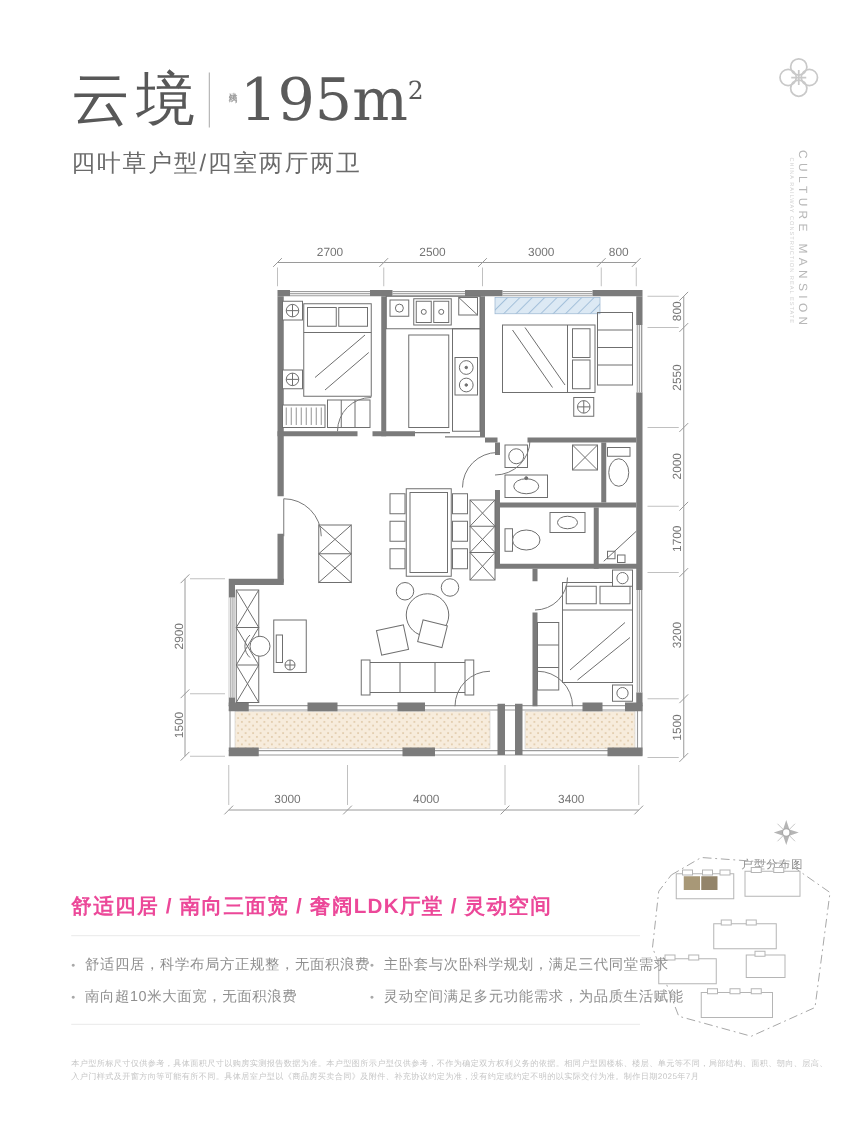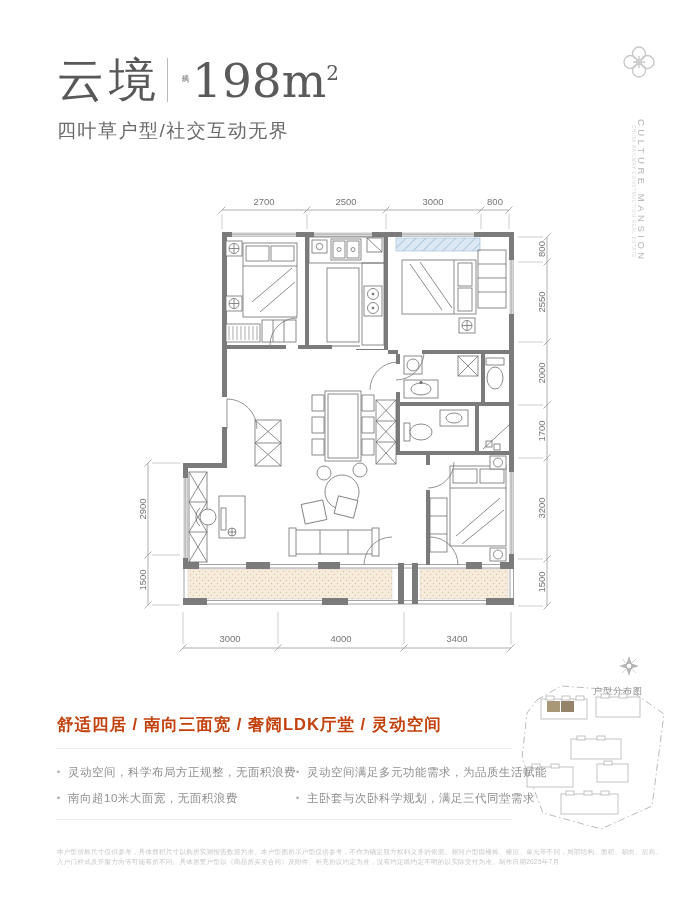--- a/index.html
+++ b/index.html
@@ -21,21 +21,21 @@
   .subtitle { margin-top:10px; font-size:19px; color:#6a6a6a; letter-spacing:1.5px; }
 
   
   .brand { position:absolute; right:28px; top:44px; width:44px; text-align:center; }
   .brand .vtexts { margin-top:12px; writing-mode:vertical-rl; height:190px; margin-left:auto; margin-right:auto; }
   .brand-name { font-size:9.5px; letter-spacing:3.5px; color:#b7b7b7; }
   .brand-tag  { font-size:4.5px; letter-spacing:0.8px; color:#d2d2d2; margin-top:2px; }
 
   
   .features { position:absolute; left:57px; top:714px; width:455px; }
-  .features-heading { font-size:16.5px; font-weight:700; color:#c2410c; letter-spacing:1px; }
+  .features-heading { font-size:16.5px; font-weight:700; color:#ec4899; letter-spacing:1px; }
   .rule { border:none; border-top:1px solid #ededed; margin:12px 0 10px 0; }
   .cols { display:flex; }
   .col-left { width:310px; }
   .col-right { width:300px; }
   .feature-item { font-size:11.5px; color:#8f8f8f; line-height:26px; letter-spacing:0.5px;
                   position:relative; padding-left:11px; white-space:nowrap; }
   .feature-item::before { content:"•"; position:absolute; left:0; top:0; color:#a8a8a8; font-size:9px; }
   .rule2 { border:none; border-top:1px solid #ededed; margin-top:8px; }
 
   
@@ -51,24 +51,24 @@
 <body>
 
 <div class="page">
 
   <header class="header">
     <div class="title-row">
       <h1 class="plan-title">云境</h1>
       <div class="vdivider"></div>
       <div class="area-wrap">
         <span class="area-prefix">建筑约</span>
-        <span class="area-num"><span>198m</span><sup>2</sup></span>
+        <span class="area-num"><span>195m</span><sup>2</sup></span>
       </div>
     </div>
-    <div class="subtitle">四叶草户型/社交互动无界</div>
+    <div class="subtitle">四叶草户型/四室两厅两卫</div>
   </header>
 
   <aside class="brand">
     <svg width="36" height="36" viewBox="0 0 36 36">
       <g fill="none" stroke="#c9c9c9" stroke-width="1.4">
         <circle cx="18" cy="9.5" r="6.5"></circle>
         <circle cx="9.5" cy="18" r="6.5"></circle>
         <circle cx="26.5" cy="18" r="6.5"></circle>
         <circle cx="18" cy="26.5" r="6.5"></circle>
         <path d="M18 12 V24 M12 18 H24"></path>
@@ -372,26 +372,26 @@
           </g>
       </g>
     </g>
   </svg>
 
   <section class="features">
     <div class="features-heading">舒适四居 / 南向三面宽 / 奢阔LDK厅堂 / 灵动空间</div>
     <hr class="rule">
     <div class="cols">
       <div class="col-left">
-        <div class="feature-item">灵动空间，科学布局方正规整，无面积浪费</div>
+        <div class="feature-item">舒适四居，科学布局方正规整，无面积浪费</div>
         <div class="feature-item">南向超10米大面宽，无面积浪费</div>
       </div>
       <div class="col-right">
+        <div class="feature-item">主卧套与次卧科学规划，满足三代同堂需求</div>
         <div class="feature-item">灵动空间满足多元功能需求，为品质生活赋能</div>
-        <div class="feature-item">主卧套与次卧科学规划，满足三代同堂需求</div>
       </div>
     </div>
     <hr class="rule2">
   </section>
 
   <footer class="disclaimer">本户型所标尺寸仅供参考，具体面积尺寸以购房实测报告数据为准。本户型图所示户型仅供参考，不作为确定双方权利义务的依据。相同户型因楼栋、楼层、单元等不同，局部结构、面积、朝向、层高、入户门样式及开窗方向等可能有所不同。具体居室户型以《商品房买卖合同》及附件、补充协议约定为准，没有约定或约定不明的以实际交付为准。制作日期2025年7月</footer>
 
 </div>
 
 </body></html>

